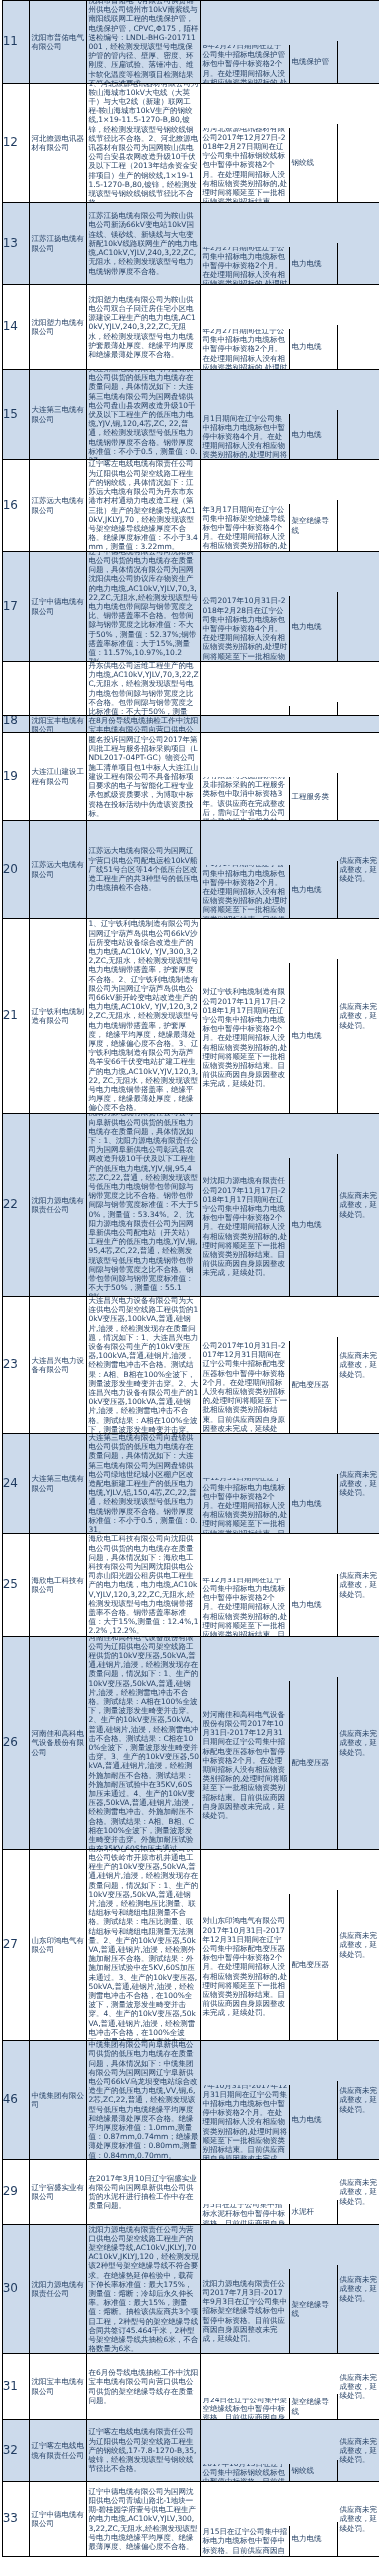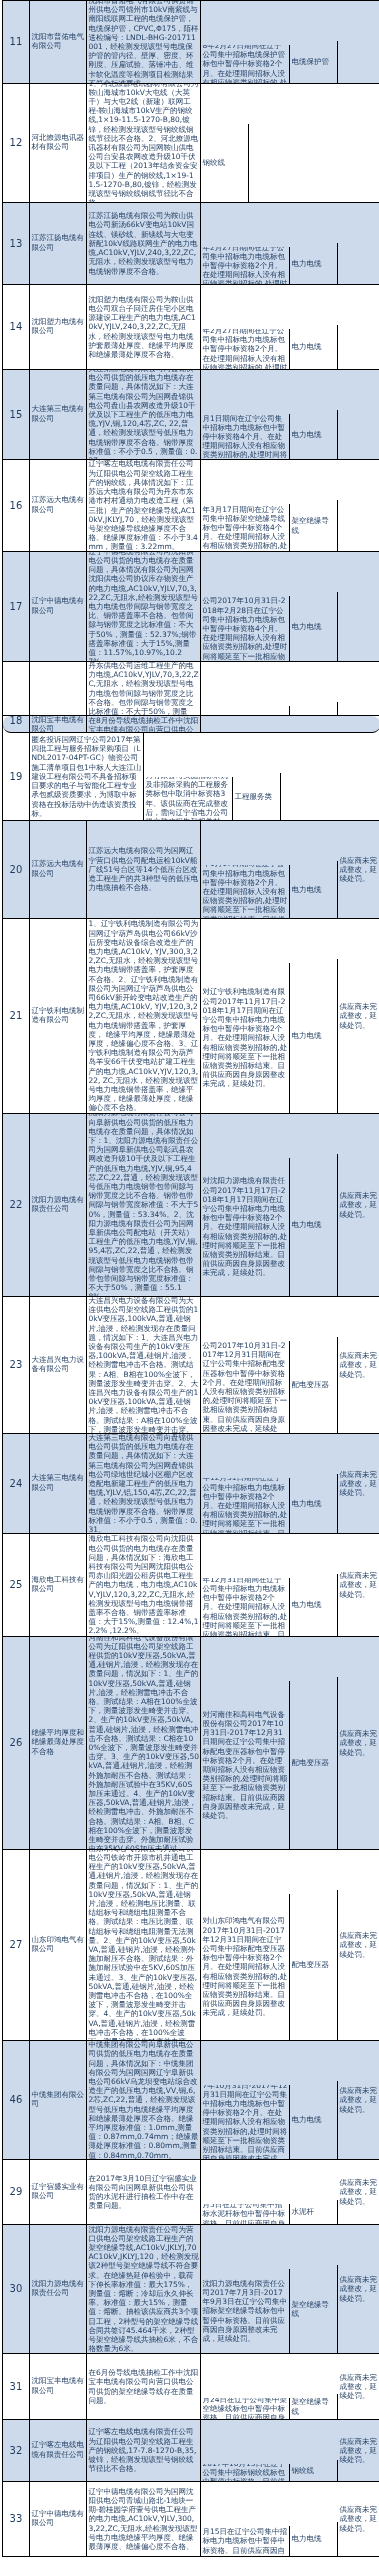--- a/index.html
+++ b/index.html
@@ -3,22 +3,22 @@
 <meta charset="utf-8">
 <style>
   html,body{margin:0;padding:0;background:#ffffff;}
   body{width:379px;font-family:"DejaVu Sans",sans-serif;}
   .table-wrap{margin-left:1.7px;width:377px;border-left:0.6px solid #000;border-right:0.6px solid #000;border-top:0.6px solid #000;}
   .row{display:flex;box-sizing:border-box;border-bottom:1.1px solid #000;background:#ffffff;}
   .row.blue{background:#ccdaeb;}
   .cell{box-sizing:border-box;border-right:0.6px solid #000;display:flex;align-items:center;overflow:hidden;padding:0 1.1px;color:#1e3a5f;font-size:7.5px;line-height:9.2px;}
   .cell:last-child{border-right:none;}
   .txt{display:block;word-break:break-all;}
-  .c-num{width:27.6px;justify-content:center;padding:0;font-size:10px;}
-  .c-company{width:57px;font-family:Liberation Mono, monospace;}
+  .c-num{width:27.6px;padding:0;font-size:12px;}
+  .c-company{width:57px;}
   .c-issue{width:114px;}
   .c-action{width:89px;margin-top:44px;}
   .c-category{width:48px;margin-top:40px;}
   .c-status{width:41px;}
   .row.clip-top .cell{align-items:flex-start;}
 </style>
 </head>
 <body>
 
 <div class="table-wrap">
@@ -45,20 +45,23 @@
     <div class="row white" style="height: 119px;">
     <div class="cell c-num">
         <span class="txt">12</span>
       </div>
     <div class="cell c-company">
         <span class="txt">河北燎源电讯器材有限公司</span>
       </div>
     <div class="cell c-issue">
         <span class="txt">1、河北燎源电讯器材有限公司为鞍山海城市10kV大屯线（大英干）与大屯2线（新建）联网工程-鞍山海城市10kV生产的钢绞线,1×19-11.5-1270-B,80,镀锌，经检测发现该型号钢绞线钢线节径比不合格。2、河北燎源电讯器材有限公司为国网鞍山供电公司台安县农网改造升级10千伏及以下工程（2013年结余资金安排项目）生产的钢绞线,1×19-11.5-1270-B,80,镀锌，经检测发现该型号钢绞线钢线节径比不合格。</span>
       </div>
+    <div class="cell c-action">
+        <span class="txt">对河北燎源电讯器材有限公司2017年12月27日-2018年2月27日期间在辽宁公司集中招标钢绞线标包中暂停中标资格2个月。在处理期间招标人没有相应物资类别招标的,处理时间将顺延至下一批相应物资类别招标结束。</span>
+      </div>
     <div class="cell c-category">
         <span class="txt">钢绞线</span>
       </div>
     <div class="cell c-status">
         <span class="txt"></span>
       </div>
   </div>
     <div class="row blue" style="height: 82px;">
     <div class="cell c-num">
         <span class="txt">13</span>
@@ -172,21 +175,21 @@
     <div class="cell c-action">
         <span class="txt"></span>
       </div>
     <div class="cell c-category">
         <span class="txt"></span>
       </div>
     <div class="cell c-status">
         <span class="txt"></span>
       </div>
   </div>
-    <div class="row blue clip-top" style="height: 17px; border-radius: 8px;">
+    <div class="row blue clip-top" style="height: 17px;">
     <div class="cell c-num">
         <span class="txt">18</span>
       </div>
     <div class="cell c-company">
         <span class="txt">沈阳宝丰电缆有限公司</span>
       </div>
     <div class="cell c-issue">
         <span class="txt">在8月份导线电缆抽检工作中沈阳宝丰电缆有限公司向营口供电公司供货的架空绝缘导线存在质量问题。</span>
       </div>
     <div class="cell c-action">
@@ -196,20 +199,23 @@
         <span class="txt">架空绝缘导线</span>
       </div>
     <div class="cell c-status">
         <span class="txt"></span>
       </div>
   </div>
     <div class="row white" style="height: 88px;">
     <div class="cell c-num">
         <span class="txt">19</span>
       </div>
+    <div class="cell c-company">
+        <span class="txt">大连江山建设工程有限公司</span>
+      </div>
     <div class="cell c-issue">
         <span class="txt">匿名投诉国网辽宁公司2017年第四批工程与服务招标采购项目（LNDL2017-04PT-GC）物资公司施工清单项目包1中标人大连江山建设工程有限公司不具备招标项目要求的电子与智能化工程专业承包贰级资质要求，为博取中标资格在投标活动中伪造该资质投标。</span>
       </div>
     <div class="cell c-action">
         <span class="txt">决定对大连江山建设工程有限公司在国网辽宁省电力有限公司实施招标采购及非招标采购的工程服务类标包中取消中标资格3年。该供应商在完成整改后，需向辽宁省电力公司提交整改报告和相关材料，经组织验收并合格后，方可解除处理。</span>
       </div>
     <div class="cell c-category">
         <span class="txt">工程服务类</span>
       </div>
     <div class="cell c-status">
@@ -334,21 +340,21 @@
       </div>
     <div class="cell c-status">
         <span class="txt">供应商未完成整改，延续处罚。</span>
       </div>
   </div>
     <div class="row blue" style="height: 213px;">
     <div class="cell c-num">
         <span class="txt">26</span>
       </div>
     <div class="cell c-company">
-        <span class="txt">绝缘平均厚度和绝缘最薄处厚度不合格</span>
+        <span class="txt">河南佳和高科电气设备股份有限公司</span>
       </div>
     <div class="cell c-issue">
         <span class="txt">河南佳和高科电气设备股份有限公司为辽阳供电公司架空线路工程供货的10kV变压器,50kVA,普通,硅钢片,油浸，经检测发现存在质量问题，情况如下：1、生产的10kV变压器,50kVA,普通,硅钢片,油浸，经检测雷电冲击不合格。测试结果：A相在100%全波下，测量波形发生畸变并击穿。2、生产的10kV变压器,50kVA,普通,硅钢片,油浸，经检测雷电冲击不合格。测试结果：C相在100%全波下，测量波形发生畸变并击穿。3、生产的10kV变压器,50kVA,普通,硅钢片,油浸，经检测外施加耐压不合格。测试结果：外施加耐压试验中在35KV,60S加压未通过。4、生产的10kV变压器,50kVA,普通,硅钢片,油浸，经检测雷电冲击、外施加耐压不合格。测试结果：A相、B相、C相在100%全波下，测量波形发生畸变并击穿。外施加耐压试验中在35KV,60S加压未通过。</span>
       </div>
     <div class="cell c-action">
         <span class="txt">对河南佳和高科电气设备股份有限公司2017年10月31日-2017年12月31日期间在辽宁公司集中招标配电变压器标包中暂停中标资格2个月。在处理期间招标人没有相应物资类别招标的,处理时间将顺延至下一批相应物资类别招标结束。目前供应商因自身原因整改未完成，延续处罚。</span>
       </div>
     <div class="cell c-category">
         <span class="txt">配电变压器</span>
       </div>

